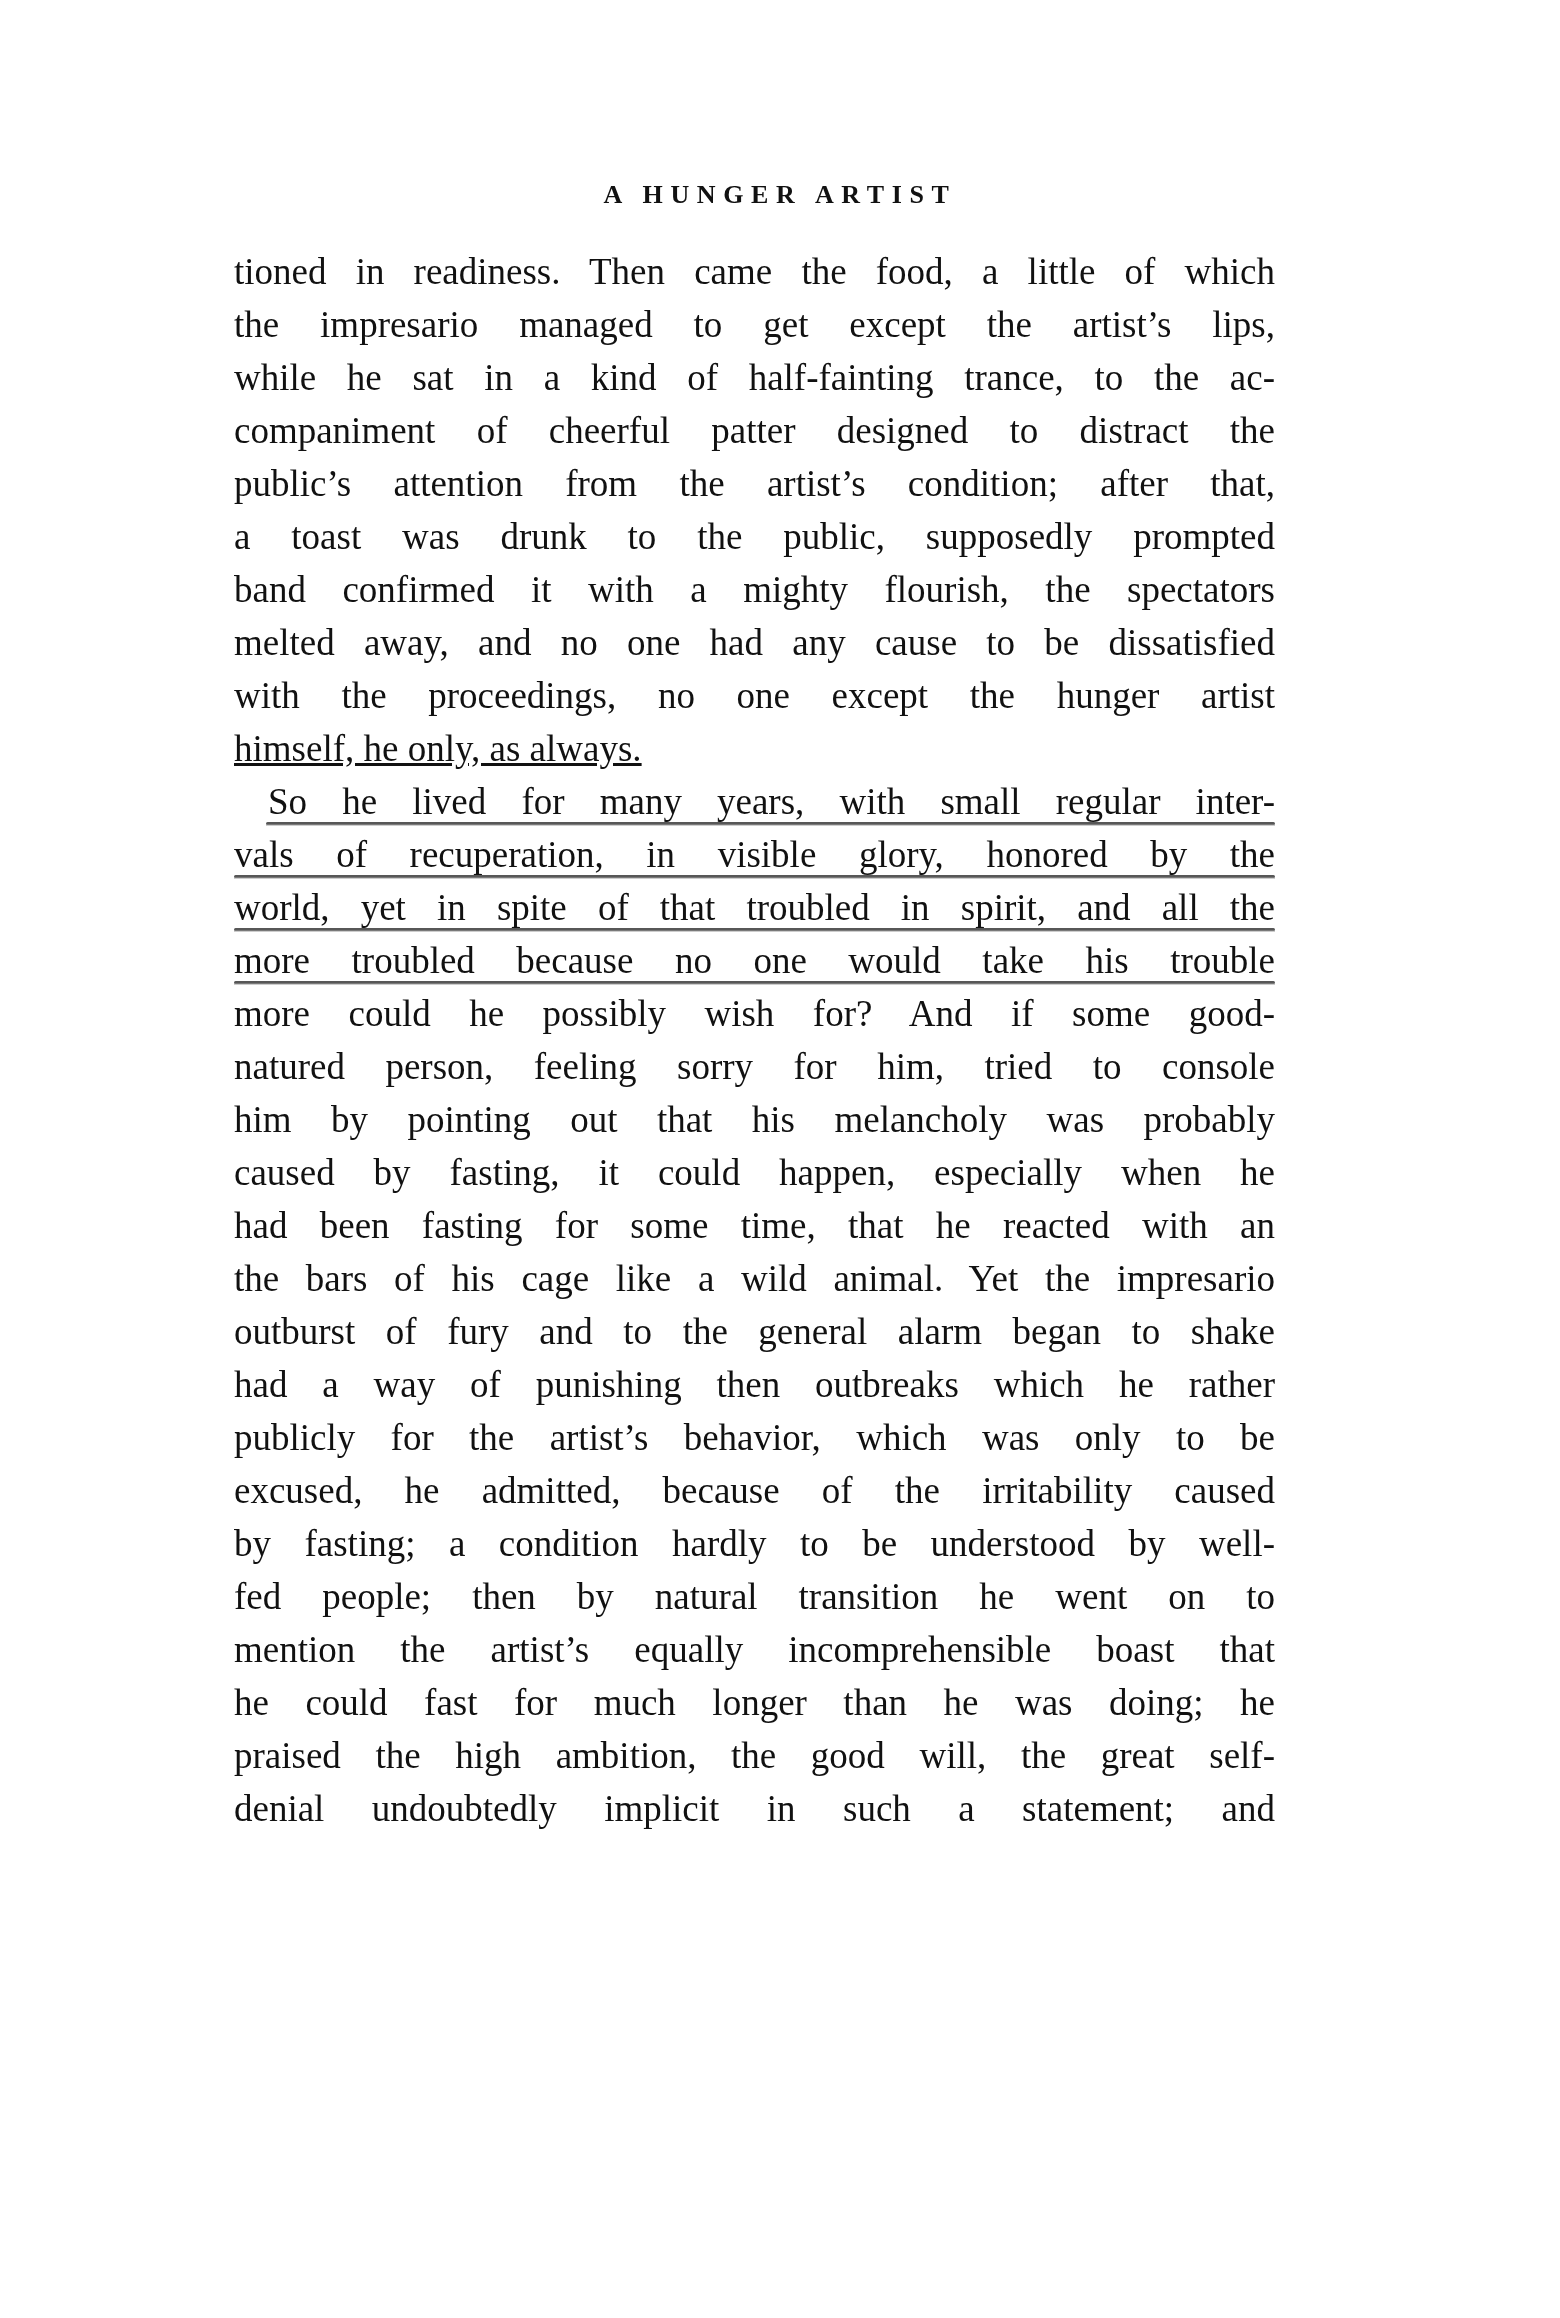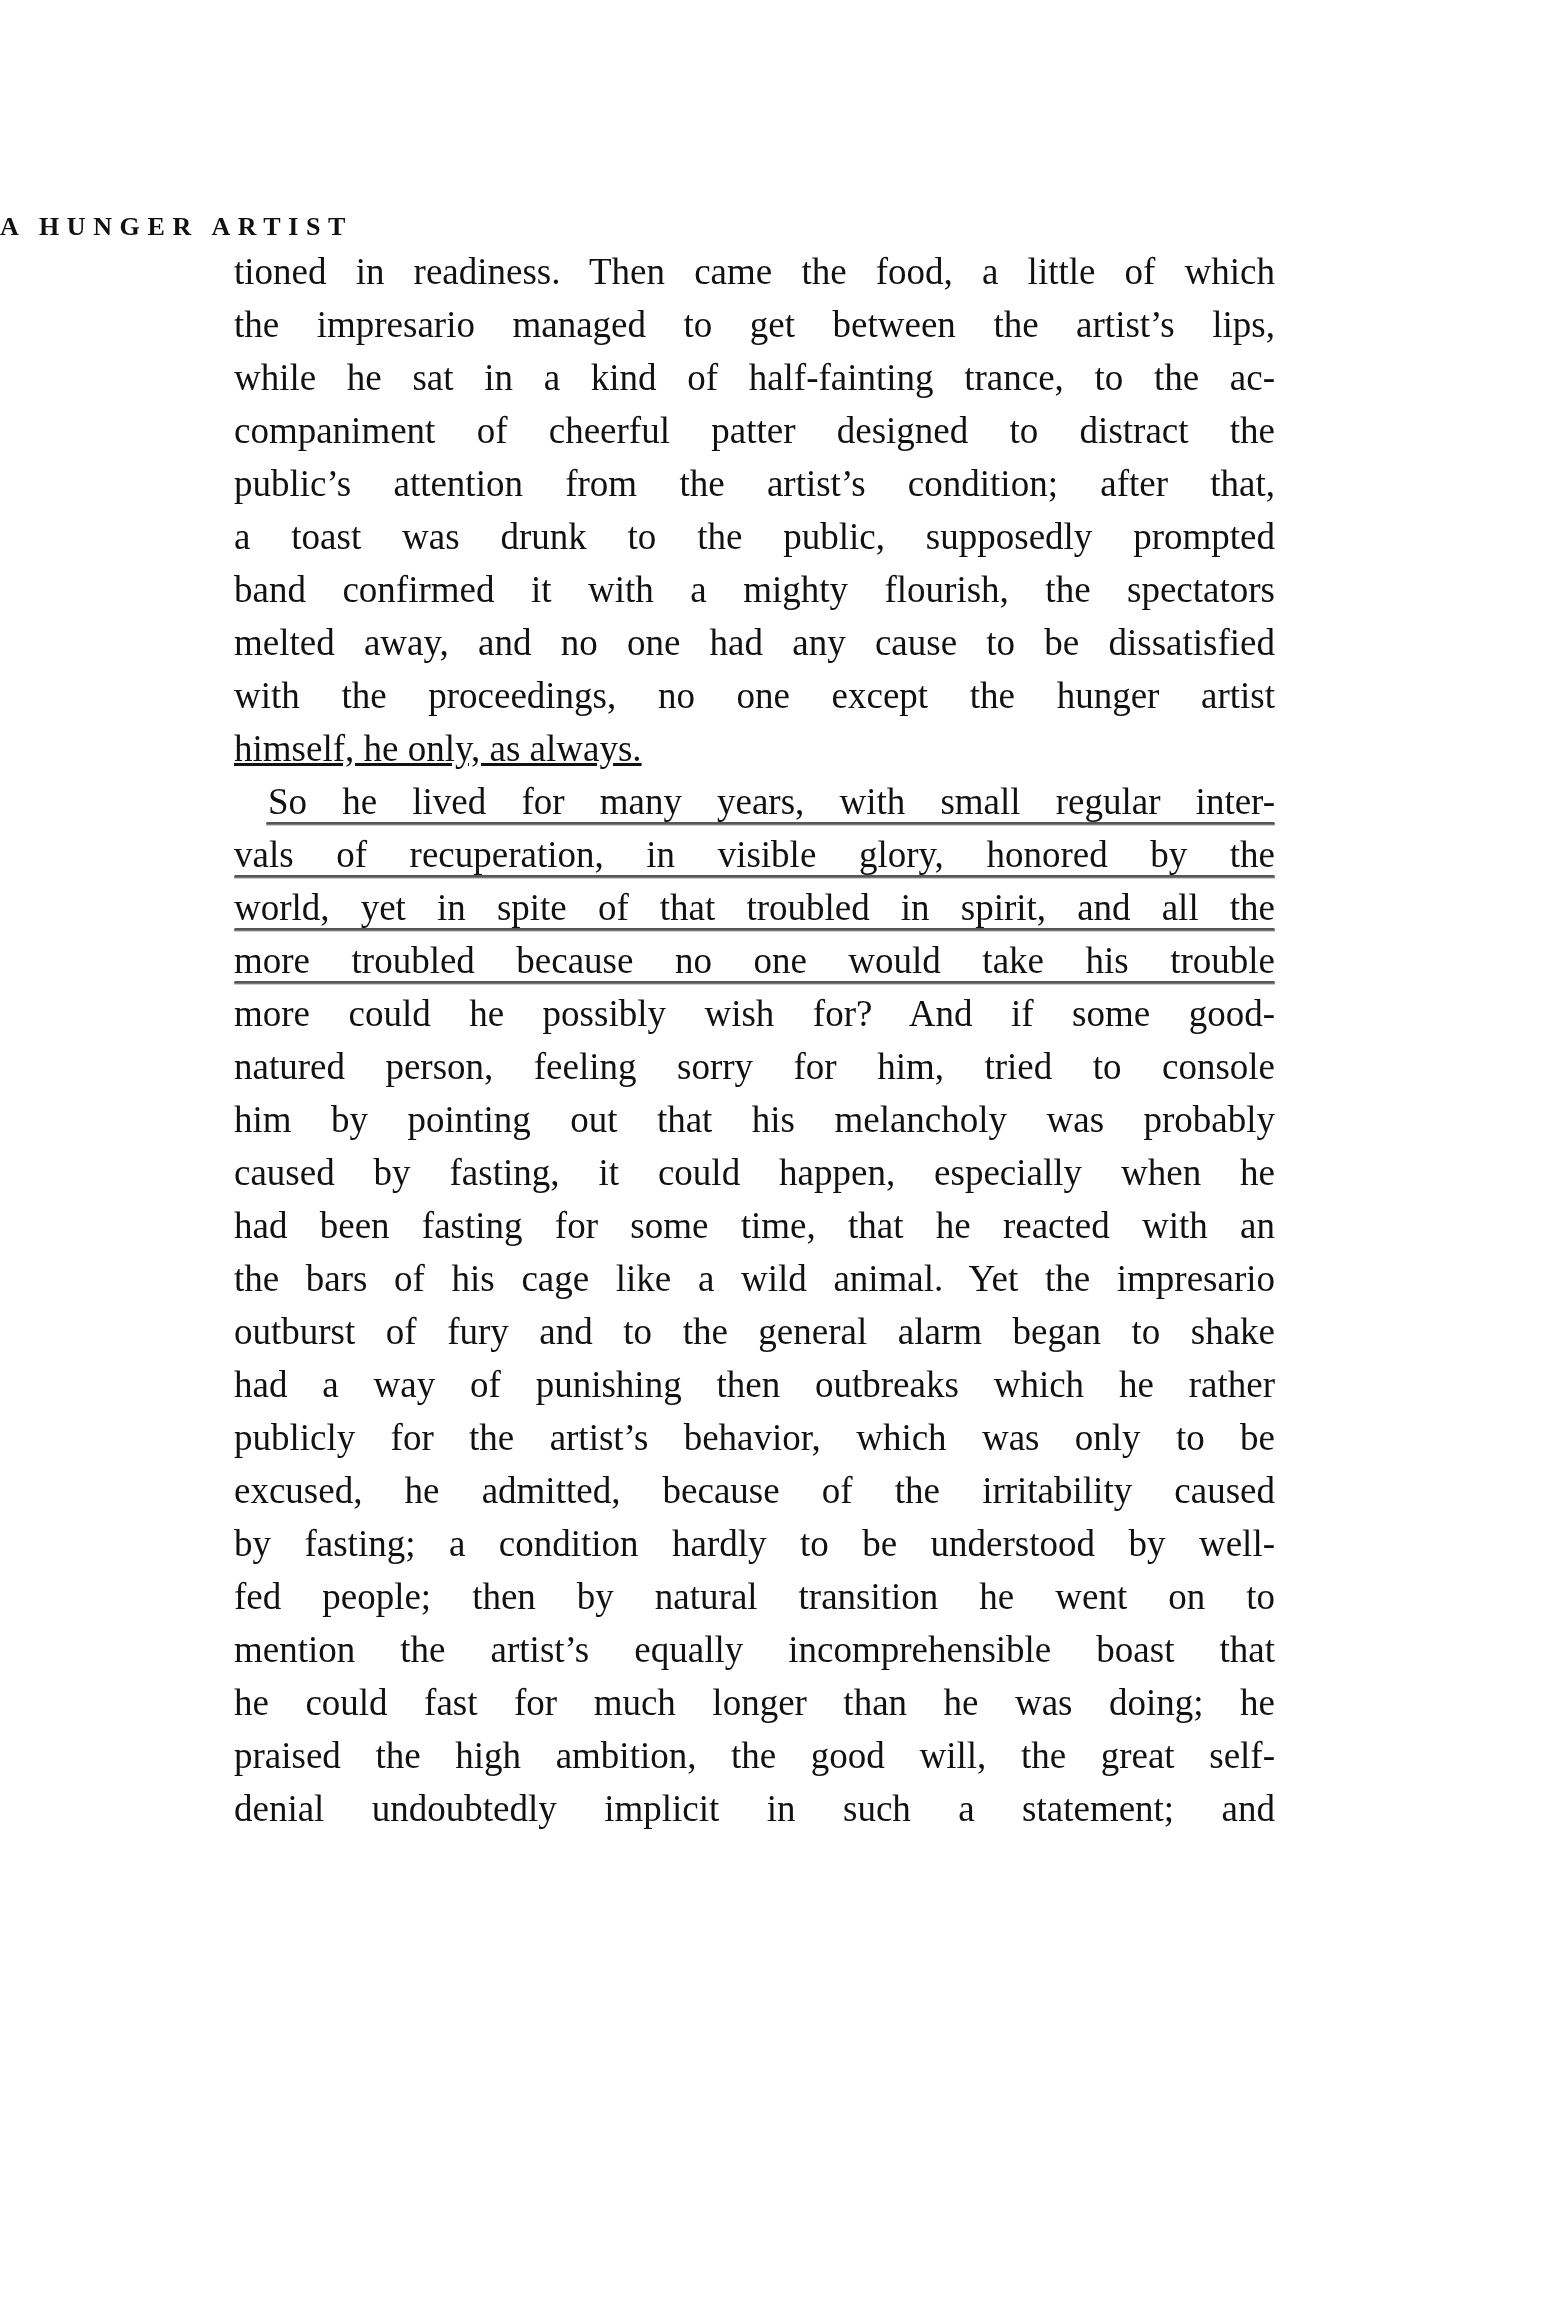--- a/index.html
+++ b/index.html
@@ -13,26 +13,25 @@
       position: relative;
       overflow: hidden;
       color: #111111;
       font-family: "Liberation Serif", "DejaVu Serif", serif;
     }
     .running-head {
       position: absolute;
       top: 180px;
       left: 0;
       width: 1560px;
-      text-align: left;
+      text-align: center;
       font-size: 26px;
       font-weight: bold;
       letter-spacing: 7.6px;
       color: #111111;
-      margin-top: 32px;
     }
     .text-block {
       position: absolute;
       top: 245px;
       left: 234px;
       width: 1041px;
     }
     .line {
       display: block;
       height: 53px;
@@ -81,21 +80,21 @@
 </head>
 <body>
 
 <div class="running-head">A HUNGER ARTIST</div>
 
 <div class="text-block">
   <div class="line">
       <span class="txt">tioned in readiness. Then came the food, a little of which</span>
     </div>
   <div class="line">
-      <span class="txt">the impresario managed to get between the artist’s lips,</span>
+      <span class="txt">the impresario managed to get except the artist’s lips,</span>
     </div>
   <div class="line">
       <span class="txt">while he sat in a kind of half-fainting trance, to the ac-</span>
     </div>
   <div class="line">
       <span class="txt">companiment of cheerful patter designed to distract the</span>
     </div>
   <div class="line">
       <span class="txt">public’s attention from the artist’s condition; after that,</span>
     </div>

